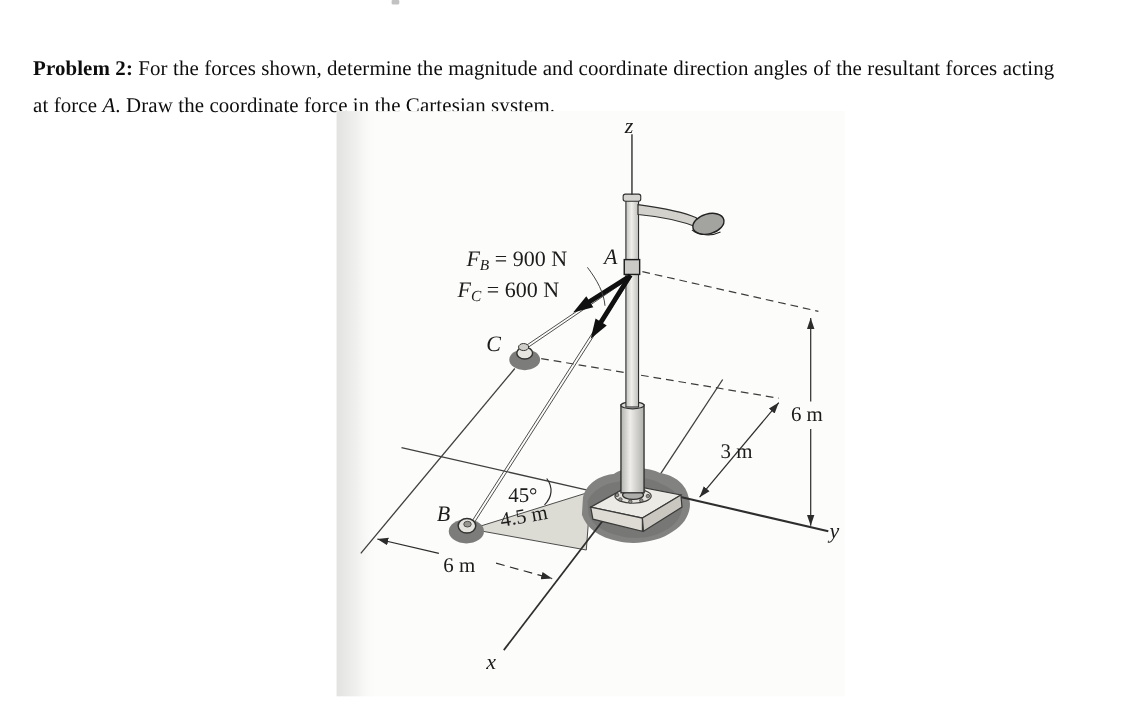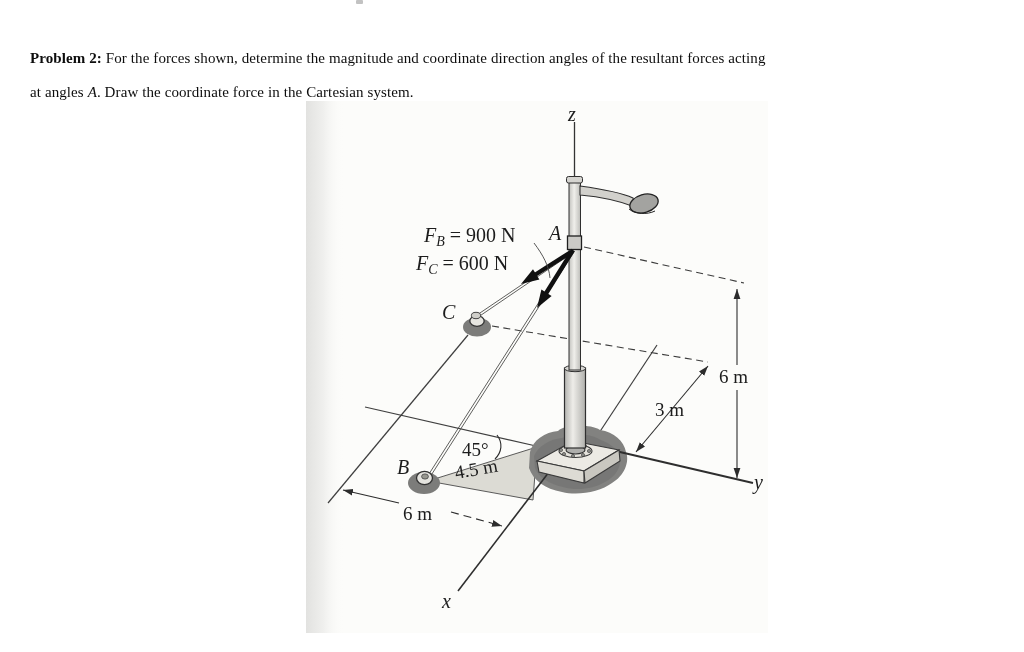--- a/index.html
+++ b/index.html
@@ -1,19 +1,19 @@
 <!DOCTYPE html>
 <html><head>
 <meta charset="utf-8">
 <style>
   html,body{margin:0;padding:0;background:#ffffff;}
   .page{position:relative;width:1024px;height:652px;background:#ffffff;overflow:hidden;
         font-family:"Liberation Serif", serif;color:#111;}
   .artifact{position:absolute;left:356px;top:0;width:7px;height:4px;background:#8f8f8f;opacity:.55;border-radius:1px;}
-  .problem{position:absolute;left:30px;top:27px;width:965px;font-size:15px;line-height:33.5px;
+  .problem{position:absolute;left:30px;top:27px;width:965px;font-size:19px;line-height:33.5px;
            color:#0d0d0d;letter-spacing:.1px;}
   .problem b{font-weight:bold;}
   .problem i{font-style:italic;}
   .figwrap{position:absolute;left:300px;top:95px;width:470px;height:540px;}
   svg{display:block;}
   .figtext{font-family:"Liberation Serif", serif;fill:#1c1c1c;}
   .ptlabel{font-size:20px;font-style:italic;}
   .dimlabel{font-size:19px;}
   .forcelabel{font-size:20px;}
   .thin{stroke:#3f3f3f;stroke-width:1.2;fill:none;}
@@ -21,21 +21,21 @@
   .dim{stroke:#2c2c2c;stroke-width:1.1;fill:none;}
 </style>
 </head>
 <body>
 
 <div class="page">
 
   <div class="artifact"></div>
 
   <p class="problem"><b>Problem 2:</b><span> For the forces shown, determine the magnitude and coordinate direction angles of the resultant forces acting</span><br>
-  <span>at angles </span><i>A</i><span>. Draw the coordinate force in the Cartesian system.</span></p>
+  <span>at force </span><i>A</i><span>. Draw the coordinate force in the Cartesian system.</span></p>
 
   <div class="figwrap">
     <svg width="470" height="540" viewBox="300 95 470 540">
       <defs>
         <linearGradient id="bandGrad" x1="0" y1="0" x2="1" y2="0">
           <stop offset="0" stop-color="#e2e2e0"></stop>
           <stop offset="0.45" stop-color="#efefed"></stop>
           <stop offset="1" stop-color="#fcfcfa" stop-opacity="0"></stop>
         </linearGradient>
         <linearGradient id="poleGrad" x1="0" y1="0" x2="1" y2="0">

